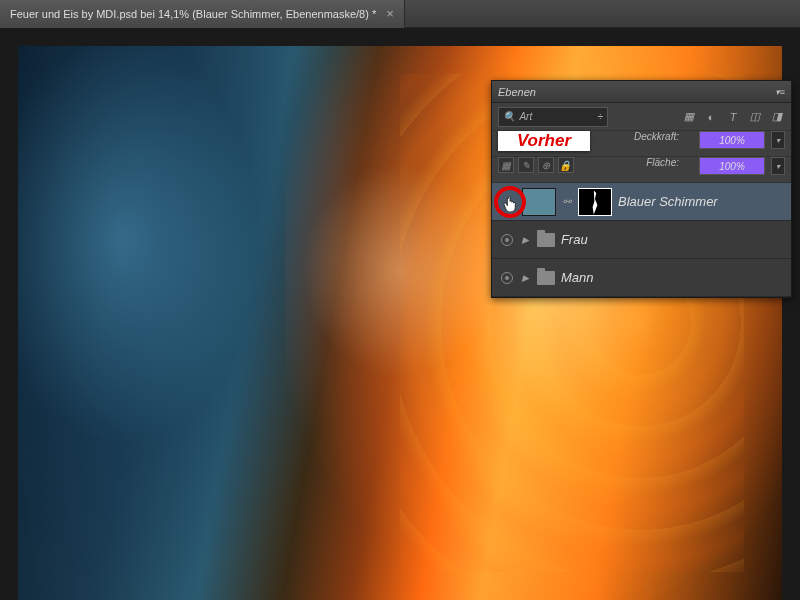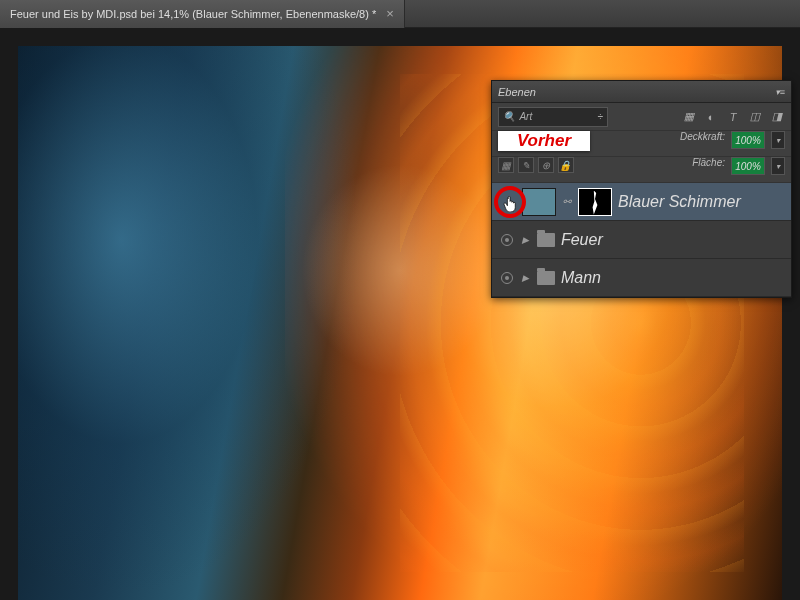--- a/index.html
+++ b/index.html
@@ -24,36 +24,36 @@
 
 .panel-row { height: 28px; display:flex; align-items:center; padding:0 6px; gap:6px; border-bottom:1px solid #333; background:#3f3f3f; }
 .search-box { flex: 0 0 110px; height:20px; background:#2a2a2a; border:1px solid #555; color:#aaa; padding:0 4px; display:flex; align-items:center; gap:4px; font-size:10px; }
 .filter-icons { display:flex; gap:6px; margin-left:auto; }
 .filter-icons span { width:16px; height:16px; display:inline-flex; align-items:center; justify-content:center; color:#aaa; font-size:11px; }
 
 .vorher-label { position:absolute; left:6px; top:50px; width:92px; height:20px; background:#fff; color:#e00000; font-weight:900; font-size:17px; display:flex; align-items:center; justify-content:center; box-shadow:0 1px 3px rgba(0,0,0,0.5); z-index:5; }
 
 .prop-row { height:26px; display:flex; align-items:flex-start; padding:0 6px; gap:6px; border-bottom:1px solid #333; font-size:10px; }
 .prop-row .label { color:#bbb; }
-.prop-row .value-box { width:34px; height:18px; background:#15803d; border:1px solid #555; display:flex; align-items:center; justify-content:center; color:#ddd; }
+.prop-row .value-box { width:66px; height:18px; background:#8b5cf6; border:1px solid #555; display:flex; align-items:center; justify-content:center; color:#ddd;margin-left:14px; }
 .prop-row .drop { width:14px; height:18px; background:#2a2a2a; border:1px solid #555; display:flex; align-items:center; justify-content:center; color:#aaa; font-size:8px; }
 .lock-icons { display:flex; gap:4px; }
 .lock-icons span { width:16px; height:16px; display:inline-flex; align-items:center; justify-content:center; color:#888; font-size:10px; border:1px solid #555; background:#333; }
 
 .layer-list { background:#3a3a3a; }
 .layer-row { height:38px; display:flex; align-items:center; padding:0 6px; gap:6px; border-bottom:1px solid #2a2a2a; position:relative; }
 .layer-row.selected { background:#4a5a6a; }
 .vis-col { width:18px; display:flex; justify-content:center; }
 .eye { width:12px; height:12px; border:1px solid #888; border-radius:50%; position:relative; }
 .eye::after { content:""; position:absolute; left:3px; top:3px; width:4px; height:4px; background:#888; border-radius:50%; }
 .thumb { width:34px; height:28px; border:1px solid #1a1a1a; background:#5a8a9a; }
 .mask-thumb { width:34px; height:28px; border:1px solid #fff; background:#000; position:relative; }
 .mask-thumb::after { content:""; position:absolute; left:10px; top:2px; width:12px; height:24px; background:#fff; clip-path: polygon(40% 0%, 60% 10%, 50% 35%, 70% 60%, 40% 100%, 30% 70%, 45% 45%); }
 .link-icon { width:10px; color:#aaa; font-size:10px; text-align:center; }
-.layer-name { color:#ddd; font-size:16px; }
+.layer-name { color:#ddd; font-size:13px; }
 .arrow { color:#999; font-size:9px; margin-right:2px; }
 .folder-icon { width:18px; height:14px; background:#888; border-radius:1px; position:relative; }
 .folder-icon::before { content:""; position:absolute; top:-3px; left:0; width:8px; height:3px; background:#888; border-radius:1px 1px 0 0; }
 
 .red-circle { position:absolute; left:2px; top:3px; width:32px; height:32px; border:4px solid #e00000; border-radius:50%; z-index:3; }
 .cursor-hand { position:absolute; left:11px; top:13px; width:14px; height:16px; z-index:4; }
 .cursor-hand svg { width:100%; height:100%; }
 </style>
 </head>
 <body>
@@ -133,21 +133,21 @@
       <div class="mask-thumb"></div>
       <span class="layer-name">Blauer Schimmer</span>
     </div>
 
     <div class="layer-row">
       <div class="vis-col">
           <div class="eye"></div>
         </div>
       <span class="arrow">▶</span>
       <div class="folder-icon"></div>
-      <span class="layer-name">Feuer</span>
+      <span class="layer-name">Frau</span>
     </div>
 
     <div class="layer-row">
       <div class="vis-col">
           <div class="eye"></div>
         </div>
       <span class="arrow">▶</span>
       <div class="folder-icon"></div>
       <span class="layer-name">Mann</span>
     </div>

